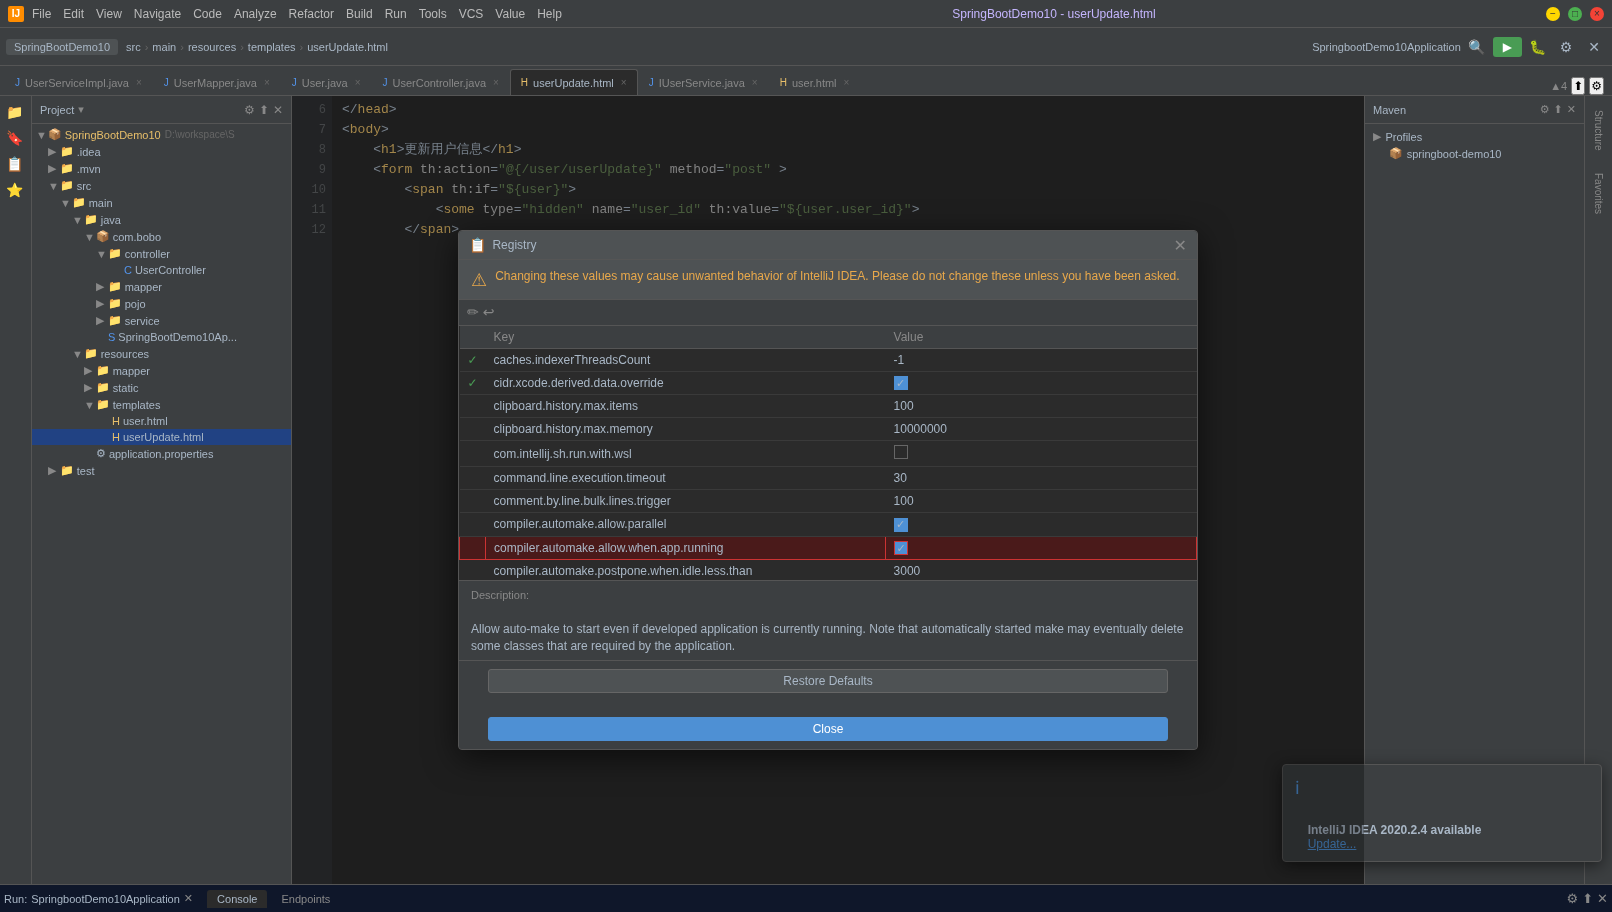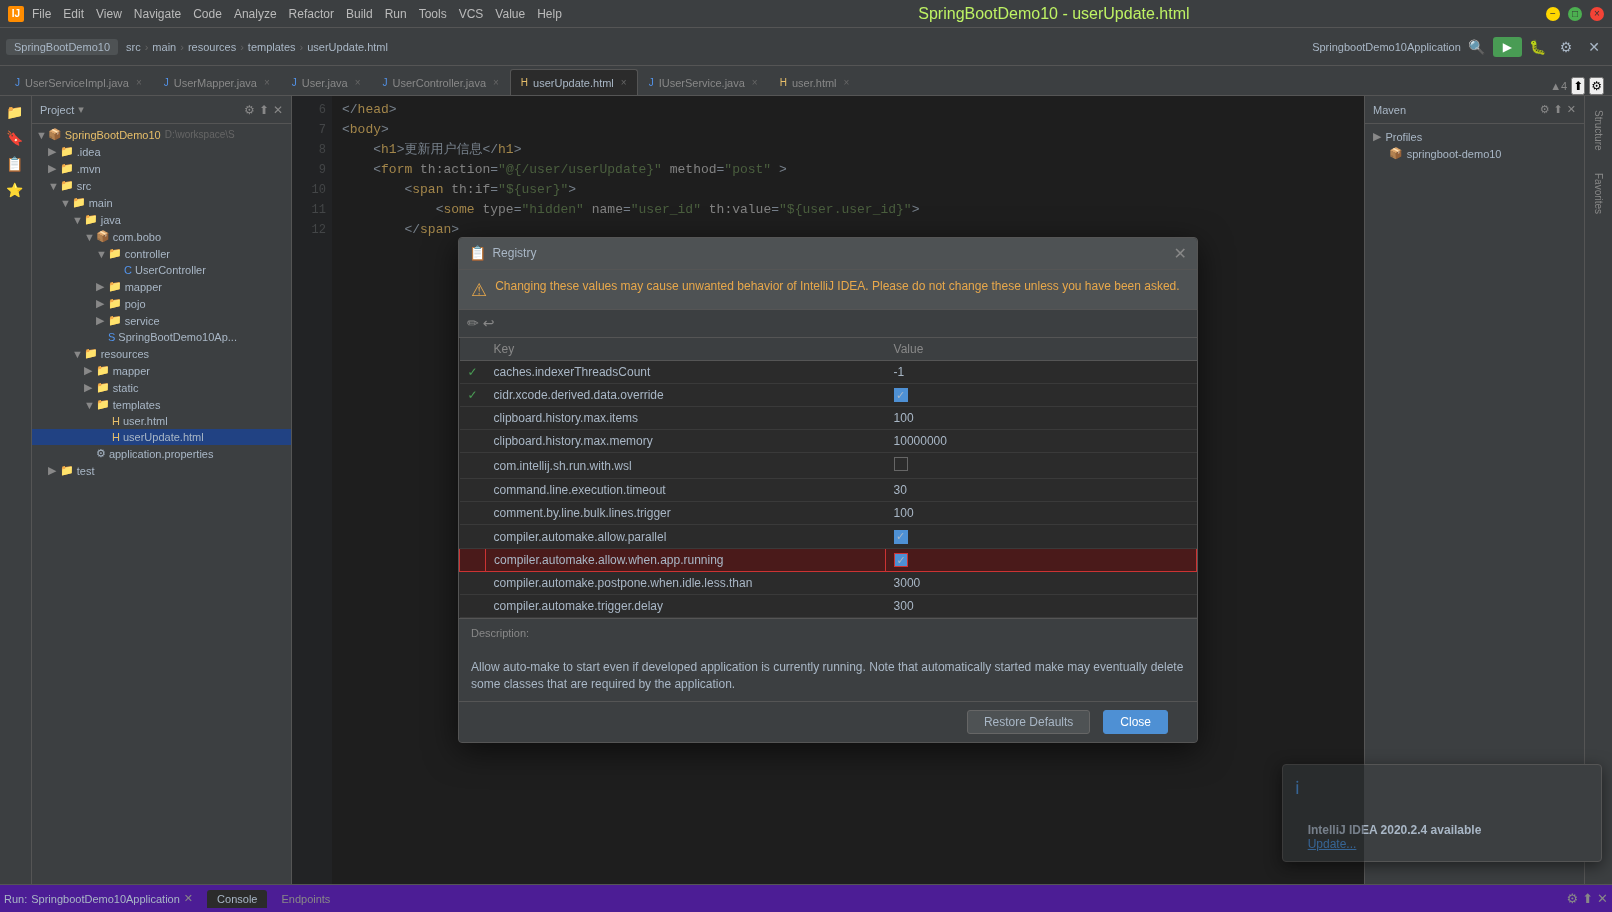--- a/index.html
+++ b/index.html
@@ -3,21 +3,21 @@
   <meta charset="utf-8">
   <style>
     * { box-sizing: border-box; margin: 0; padding: 0; }
     body { font-family: 'Segoe UI', Arial, sans-serif; font-size: 12px; background: #2b2b2b; color: #a9b7c6; overflow: hidden; width: 1612px; height: 912px; }
 
     
     #title-bar { height: 28px; background: #3c3f41; display: flex; align-items: center; padding: 0 8px; border-bottom: 1px solid #555; }
     #title-bar .app-icon { width: 16px; height: 16px; background: #ff8c00; border-radius: 2px; margin-right: 8px; font-size: 10px; display: flex; align-items: center; justify-content: center; color: white; font-weight: bold; }
     #title-bar .menu-items { display: flex; gap: 12px; font-size: 12px; color: #bbb; }
     #title-bar .menu-items span { cursor: pointer; text-align: center; }
-    #title-bar .window-title { flex: 1; text-align: center; font-size: 16px; color: #bef264; }
+    #title-bar .window-title { flex: 1; text-align: center; font-size: 12px; color: #c4b5fd; }
     #title-bar .window-controls { display: flex; gap: 8px; }
     #title-bar .win-btn { width: 14px; height: 14px; border-radius: 50%; display: flex; align-items: center; justify-content: center; font-size: 10px; color: #333; cursor: pointer; }
     #title-bar .win-btn.minimize { background: #ffd700; }
     #title-bar .win-btn.maximize { background: #4caf50; }
     #title-bar .win-btn.close { background: #f44336; }
 
     
     #toolbar { height: 38px; background: #3c3f41; display: flex; align-items: center; padding: 0 6px; gap: 2px; border-bottom: 1px solid #555; }
     #toolbar .project-badge { background: #4e5254; padding: 2px 8px; border-radius: 3px; font-size: 11px; color: #a9b7c6; margin-right: 6px; }
     #toolbar .breadcrumb { font-size: 11px; color: #888; display: flex; align-items: center; gap: 4px; flex: 1; }
@@ -69,21 +69,21 @@
     #right-panel-header { height: 28px; display: flex; align-items: center; padding: 0 8px; font-size: 11px; color: #a9b7c6; border-bottom: 1px solid #555; gap: 4px; }
     #right-panel-header .header-icons { margin-left: auto; display: flex; gap: 4px; }
     .maven-tree-item { display: flex; align-items: center; padding: 2px 8px; cursor: pointer; font-size: 11px; color: #a9b7c6; }
 
     
     #right-side-icons { width: 28px; background: #3c3f41; border-left: 1px solid #555; display: flex; flex-direction: column; align-items: center; padding: 4px 0; gap: 4px; }
     #right-side-icons .side-icon { width: 22px; height: 60px; display: flex; align-items: center; justify-content: center; cursor: pointer; color: #888; font-size: 10px; writing-mode: vertical-rl; text-orientation: mixed; }
 
     
     #bottom-panel { height: 270px; background: #2b2b2b; border-top: 1px solid #555; display: flex; flex-direction: column; }
-    #bottom-tabs { height: 28px; background: #4c1d95; display: flex; align-items: center; padding: 0 4px; border-bottom: 1px solid #555; gap: 4px; }
+    #bottom-tabs { height: 28px; background: #0f172a; display: flex; align-items: center; padding: 0 4px; border-bottom: 1px solid #555; gap: 4px; }
     #bottom-tabs .run-info { font-size: 11px; color: #a9b7c6; display: flex; align-items: center; gap: 4px; margin-right: 10px; }
     .bottom-tab { padding: 3px 10px; font-size: 11px; color: #888; cursor: pointer; border-radius: 3px 3px 0 0; }
     .bottom-tab.active { background: #2b2b2b; color: #a9b7c6; }
     #bottom-tab-icons { margin-left: auto; display: flex; gap: 4px; align-items: center; }
 
     
     #dialog-overlay { position: absolute; top: 0; left: 0; width: 100%; height: 100%; background: rgba(0,0,0,0.3); display: flex; align-items: center; justify-content: center; z-index: 1000; }
     #registry-dialog { width: 740px; background: #3c3f41; border: 1px solid #555; border-radius: 4px; box-shadow: 0 8px 32px rgba(0,0,0,0.6); display: flex; flex-direction: column; max-height: 520px; }
     #dialog-title-bar { height: 32px; background: #4e5254; display: flex; align-items: center; padding: 0 10px; border-bottom: 1px solid #555; border-radius: 4px 4px 0 0; }
     #dialog-title { flex: 1; font-size: 12px; color: #a9b7c6; display: flex; align-items: center; gap: 6px; }
@@ -100,21 +100,21 @@
     .registry-table td { padding: 4px 8px; border-bottom: 1px solid #3a3a3a; color: #a9b7c6; vertical-align: middle; }
     .registry-table tr.selected-red td { background: #4a1a1a; border: 1px solid #cc3333; }
     .registry-table td:first-child { width: 24px; text-align: center; }
     .registry-table td:nth-child(2) { width: 400px; }
     .check-box { width: 14px; height: 14px; border: 1px solid #666; background: #2b2b2b; display: inline-flex; align-items: center; justify-content: center; font-size: 11px; color: #a9b7c6; }
     .check-box.checked { background: #4e90d4; border-color: #4e90d4; }
     .check-box.checked-hl { background: #4e90d4; border-color: #cc3333; }
     #dialog-desc { padding: 8px 12px; background: #3c3f41; border-top: 1px solid #555; min-height: 80px; }
     #dialog-desc .desc-label { font-size: 11px; color: #888; margin-bottom: 20px; }
     #dialog-desc .desc-text { font-size: 12px; color: #a9b7c6; line-height: 1.4; }
-    #dialog-buttons { padding: 8px 29px; background: #3c3f41; border-top: 1px solid #555; display: flex; justify-content: flex-end; gap: 13px; border-radius: 0 0 4px 4px; }
+    #dialog-buttons { padding: 8px 29px; background: #3c3f41; border-top: 1px solid #555; display: flex; justify-content: flex-end; gap: 24px; border-radius: 0 0 4px 4px; flex-direction: column; }
     .dlg-btn { padding: 4px 16px; border: 1px solid #666; border-radius: 3px; cursor: pointer; font-size: 12px; }
     .dlg-btn.default { background: #4e90d4; border-color: #4e90d4; color: white; }
     .dlg-btn.secondary { background: #4e5254; border-color: #666; color: #a9b7c6; }
 
     
     #notification { position: absolute; bottom: 50px; right: 10px; width: 320px; background: #3c3f41; border: 1px solid #555; border-radius: 4px; padding: 10px 12px; display: flex; gap: 8px; box-shadow: 0 4px 16px rgba(0,0,0,0.5); z-index: 999; }
     #notification .notif-icon { color: #4e90d4; font-size: 18px; flex-shrink: 0; }
     #notification .notif-text { flex: 1; font-size: 12px; margin-top: 48px; }
     #notification .notif-title { color: #a9b7c6; font-weight: bold; }
     #notification .notif-link { color: #4e90d4; cursor: pointer; text-decoration: underline; }

